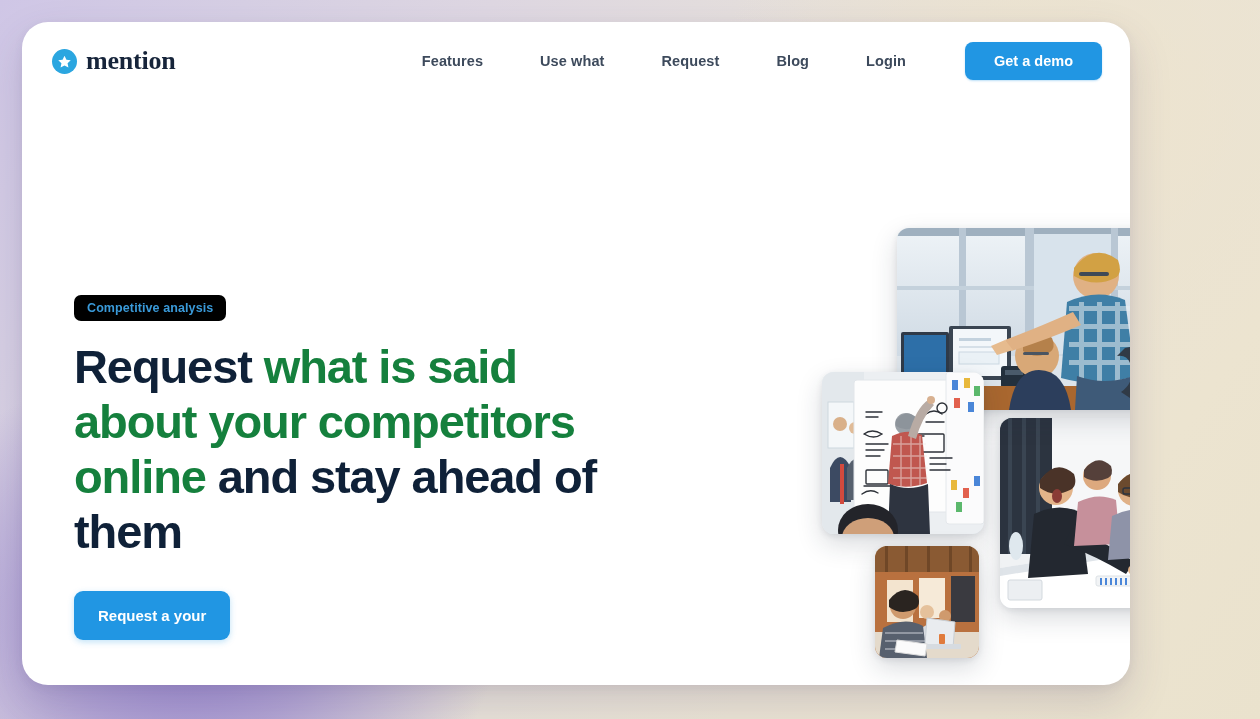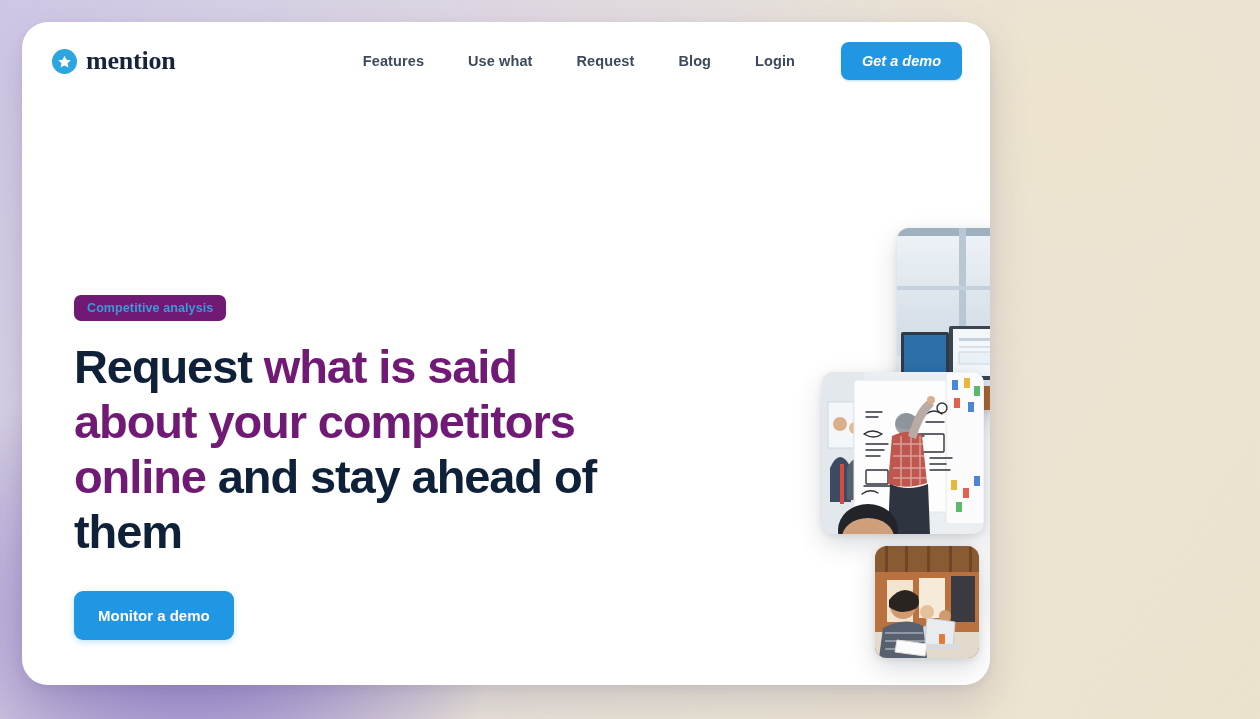--- a/index.html
+++ b/index.html
@@ -45,21 +45,21 @@
     width: 700px;
     height: 620px;
     background: radial-gradient(closest-side, rgba(238,228,205,0.95) 0%, rgba(236,227,208,0.55) 50%, rgba(233,226,212,0.0) 100%);
     pointer-events: none;
   }
 
   .page-card {
     position: absolute;
     left: 22px;
     top: 22px;
-    width: 968px;
+    width: 1108px;
     height: 663px;
     background: #ffffff;
     border-radius: 26px;
     box-shadow: 0 18px 42px rgba(72,60,110,0.18), 0 3px 10px rgba(72,60,110,0.08);
     overflow: hidden;
     z-index: 2;
   }
 
   
   .site-header {
@@ -94,21 +94,21 @@
     font-weight: 700;
     color: #16243a;
     letter-spacing: -0.2px;
     line-height: 1;
   }
 
   .nav {
     margin-left: auto;
     display: flex;
     align-items: center;
-    gap: 4px;
+    gap: 17px;
     justify-content: center;
   }
   .nav-item {
     font-size: 14.5px;
     font-weight: 600;
     color: #3d4a5c;
     padding: 8px 20px;
     cursor: pointer;
     white-space: nowrap;
     letter-spacing: 0.1px;
@@ -119,61 +119,60 @@
     cursor: pointer;
     font-family: inherit;
     font-weight: 700;
     color: #ffffff;
     background: #2196e3;
     border-radius: 8px;
     white-space: nowrap;
   }
   .btn-demo-top {
     font-size: 14.5px;
-    padding: 11px 21px;
+    padding: 11px 29px;
     margin-left: 22px;
     box-shadow: 0 1px 2px rgba(33,150,227,0.30);
-    font-style: italic;
   }
 
   
   .hero {
     position: absolute;
     left: 0; top: 78px;
     width: 100%;
     height: 585px;
   }
 
   .hero-copy {
     position: absolute;
     left: 52px;
     top: 195px;
     width: 560px;
   }
 
   .badge {
     display: inline-block;
-    background: #701a75;
+    background: #000000;
     color: #3a9ad9;
     font-size: 12.5px;
     font-weight: 700;
     letter-spacing: 0.1px;
     padding: 6px 13px;
     border-radius: 7px;
   }
 
   .hero-title {
     margin-top: 18px;
     font-size: 47px;
     line-height: 55px;
     font-weight: 700;
     letter-spacing: -1.1px;
     color: #0f2138;
   }
-  .hero-title .muted { color: #701a75; }
+  .hero-title .muted { color: #15803d; }
 
   .btn-demo-hero {
     margin-top: 32px;
     font-size: 15px;
     padding: 16px 24px;
     border-radius: 9px;
     box-shadow: 0 2px 6px rgba(33,150,227,0.28);
   }
 
   
@@ -229,21 +228,21 @@
 
   <section class="hero">
 
     <div class="hero-copy">
       <span class="badge">Competitive analysis</span>
 
       <h1 class="hero-title">
         <span>Request</span><span class="muted"> what is said about your competitors online </span><span>and stay ahead of them</span>
       </h1>
 
-      <button class="btn btn-demo-hero">Monitor a demo</button>
+      <button class="btn btn-demo-hero">Request a your</button>
     </div>
 
     <div class="collage">
 
       <div class="photo photo-office">
         <svg viewBox="0 0 310 182" preserveAspectRatio="xMidYMid slice">
           <defs>
             <linearGradient id="offWin" x1="0" y1="0" x2="0" y2="1">
               <stop offset="0%" stop-color="#eef3f7"></stop>
                 <stop offset="100%" stop-color="#cfdae4"></stop>

